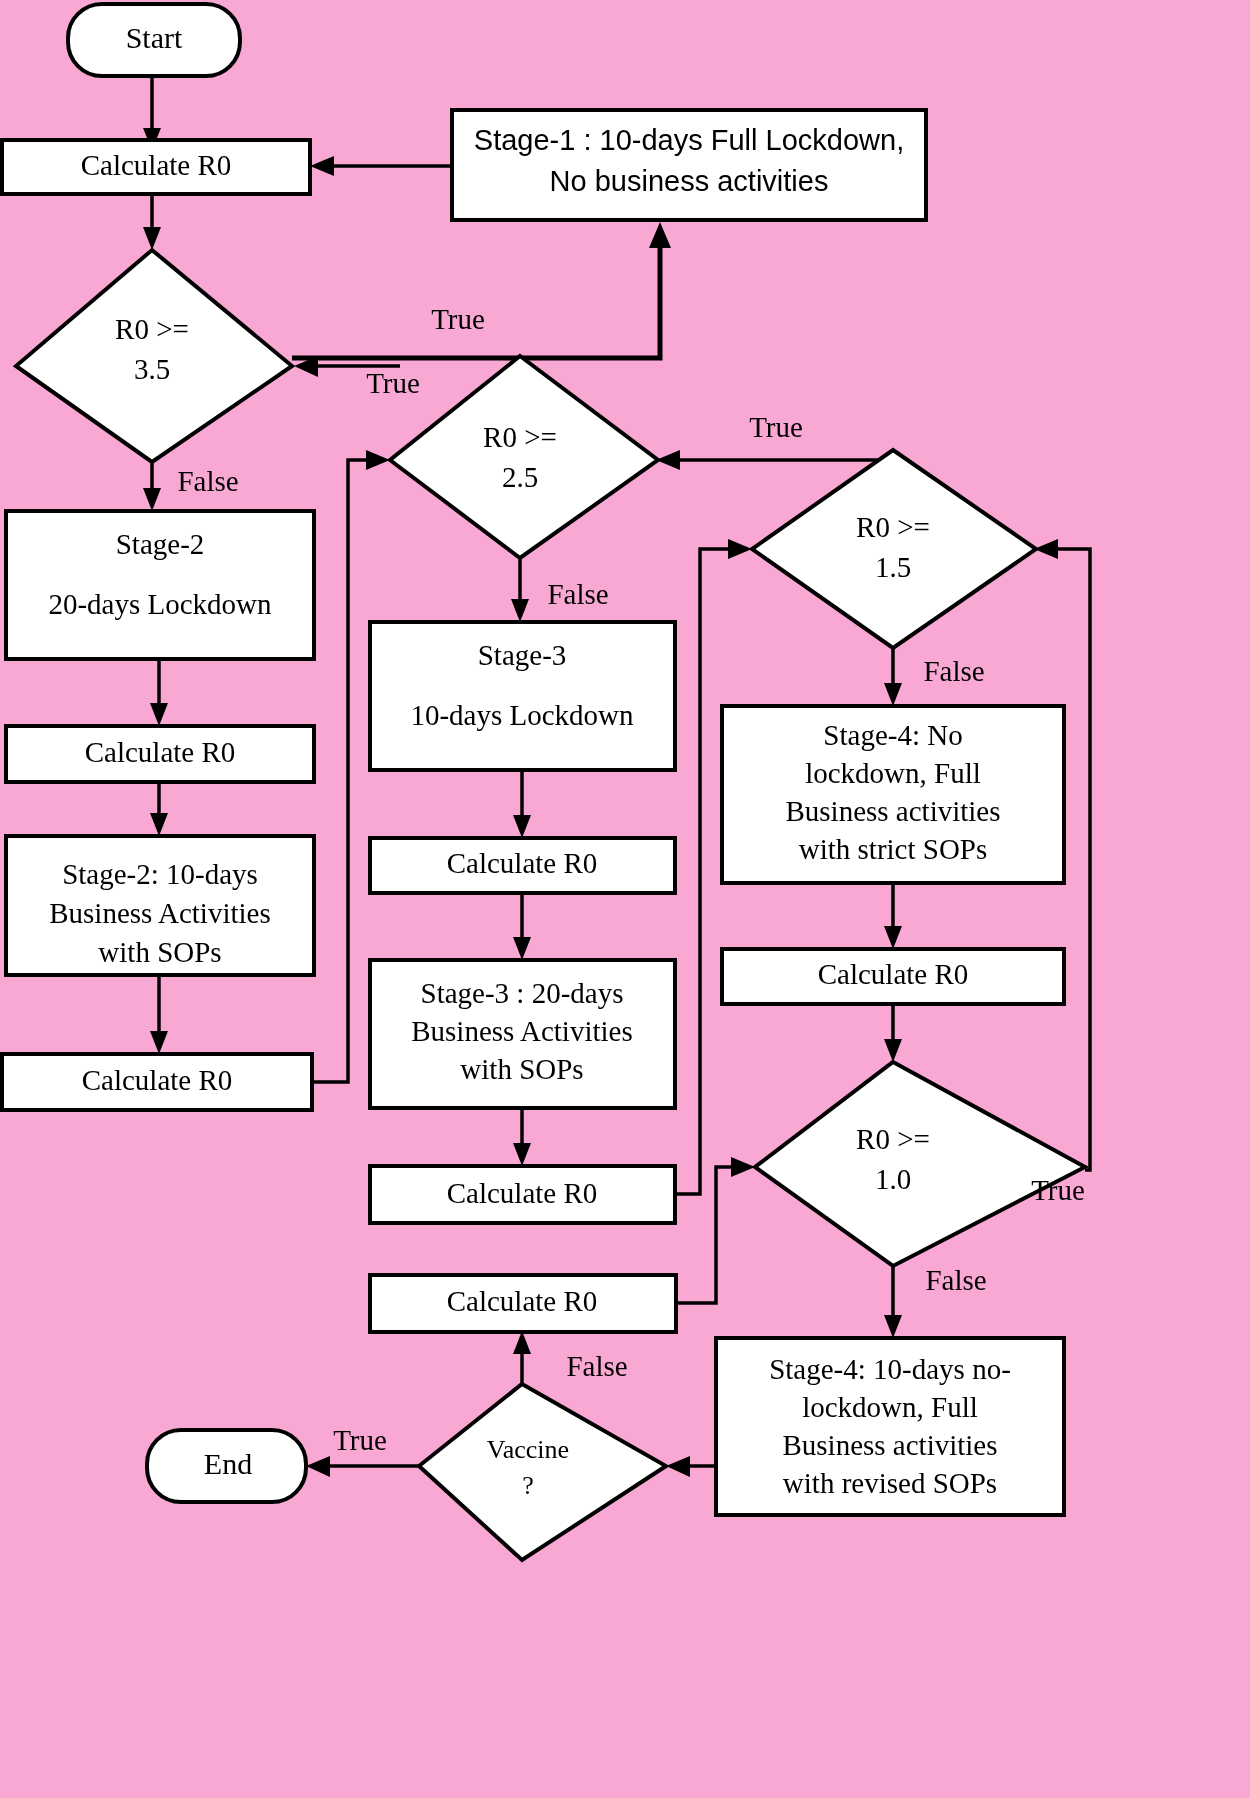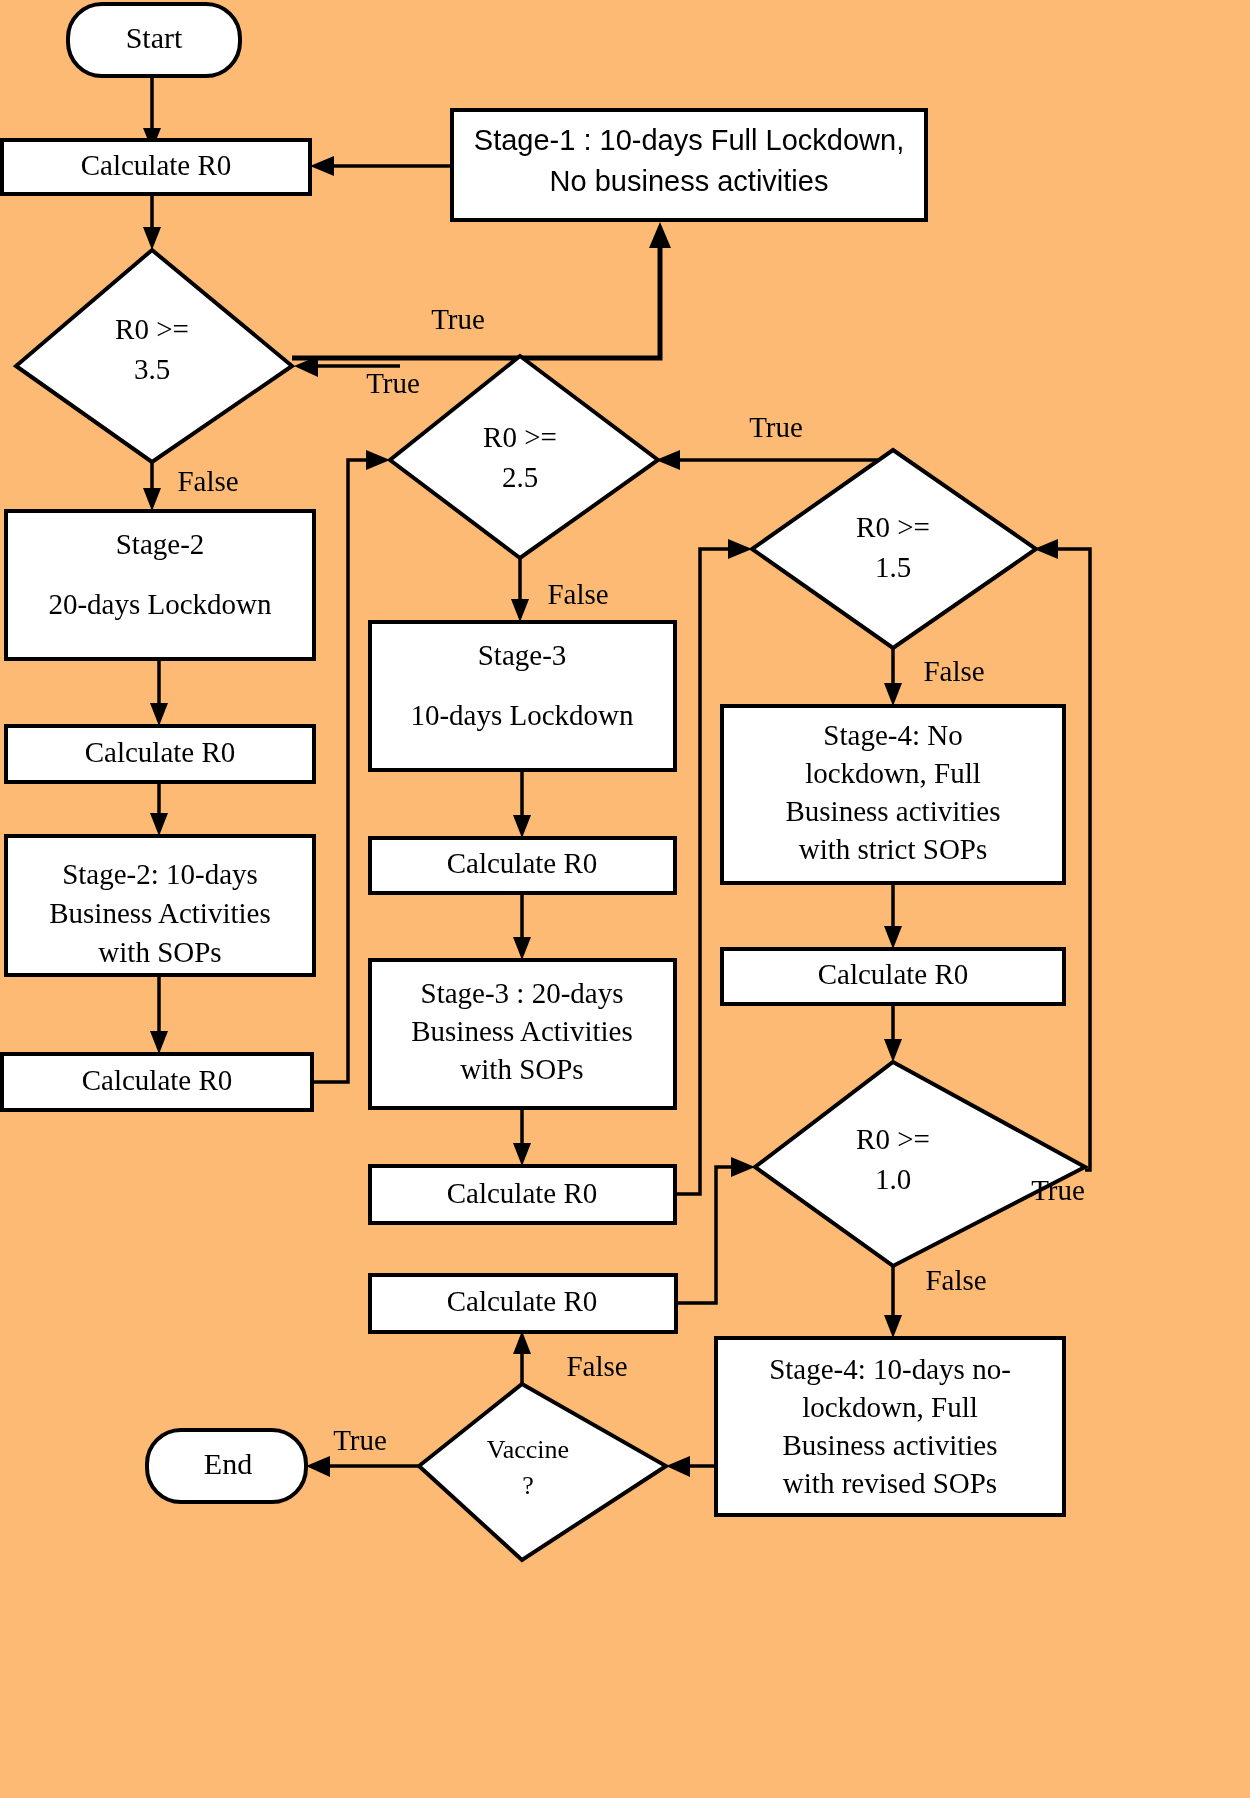--- a/index.html
+++ b/index.html
@@ -4,21 +4,21 @@
 <style>
   html, body {
     margin: 0;
     padding: 0;
     background: #ffffff;
   }
   #flowchart-root {
     position: relative;
     width: 1250px;
     height: 1798px;
-    background: #fdba74;
+    background: #f9a8d4;
     font-family: "Liberation Serif", "DejaVu Serif", serif;
   }
   svg#flow-svg {
     display: block;
     width: 1250px;
     height: 1798px;
   }
   .node-shape {
     fill: #ffffff;
     stroke: #000000;

